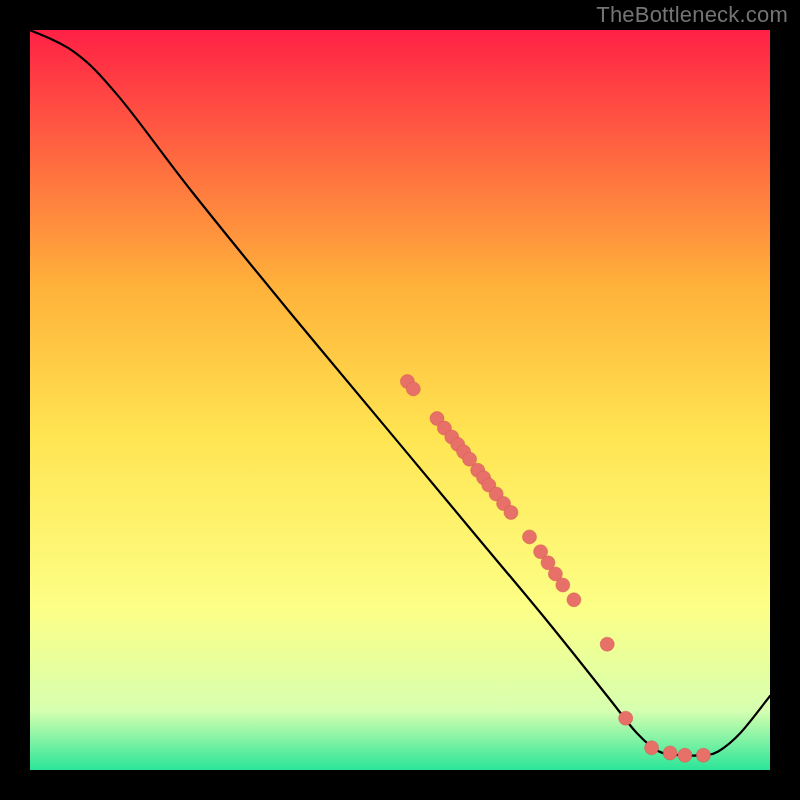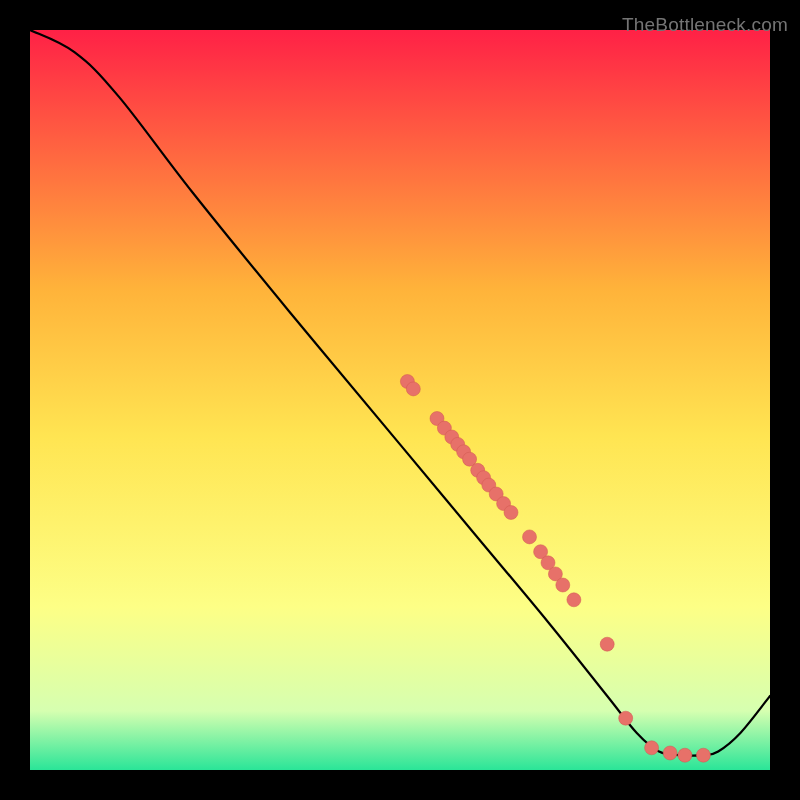--- a/index.html
+++ b/index.html
@@ -12,24 +12,24 @@
     font-family: Arial, Helvetica, sans-serif;
   }
   .frame {
     position: absolute;
     left: 0; top: 0;
     width: 800px; height: 800px;
     background: #000;
   }
   .watermark {
     position: absolute;
-    top: 14px;
+    top: 2px;
     right: 12px;
     color: #747474;
-    font-size: 19px;
+    font-size: 22px;
     font-weight: 400;
     letter-spacing: 0.2px;
     z-index: 50;
   }
   .plot-area {
     position: absolute;
     left: 30px;
     top: 30px;
     width: 740px;
     height: 740px;

